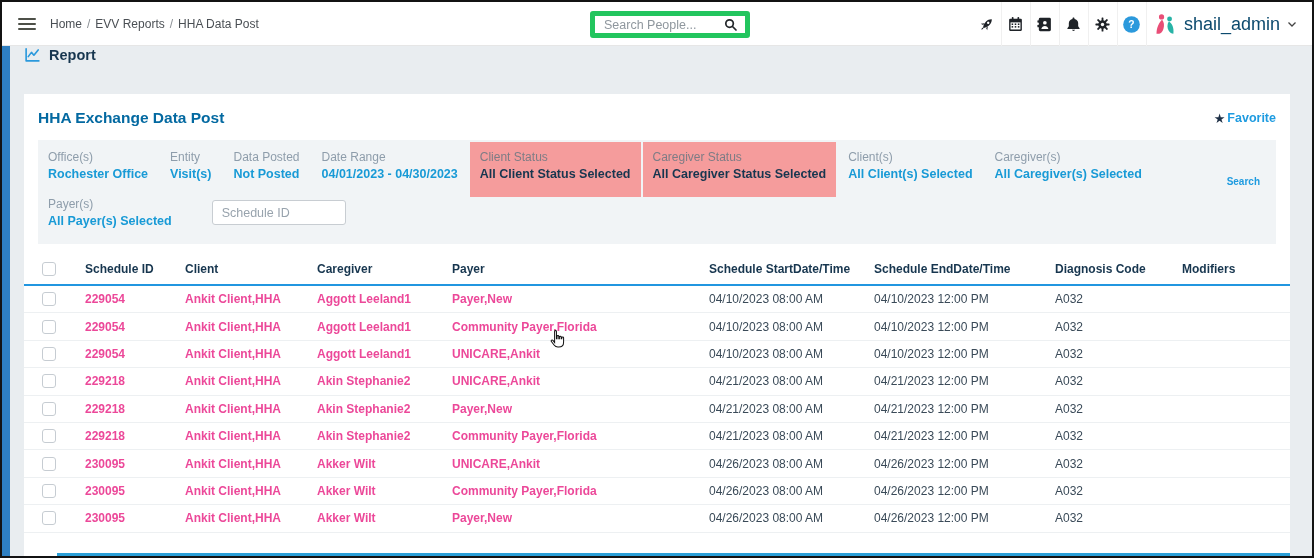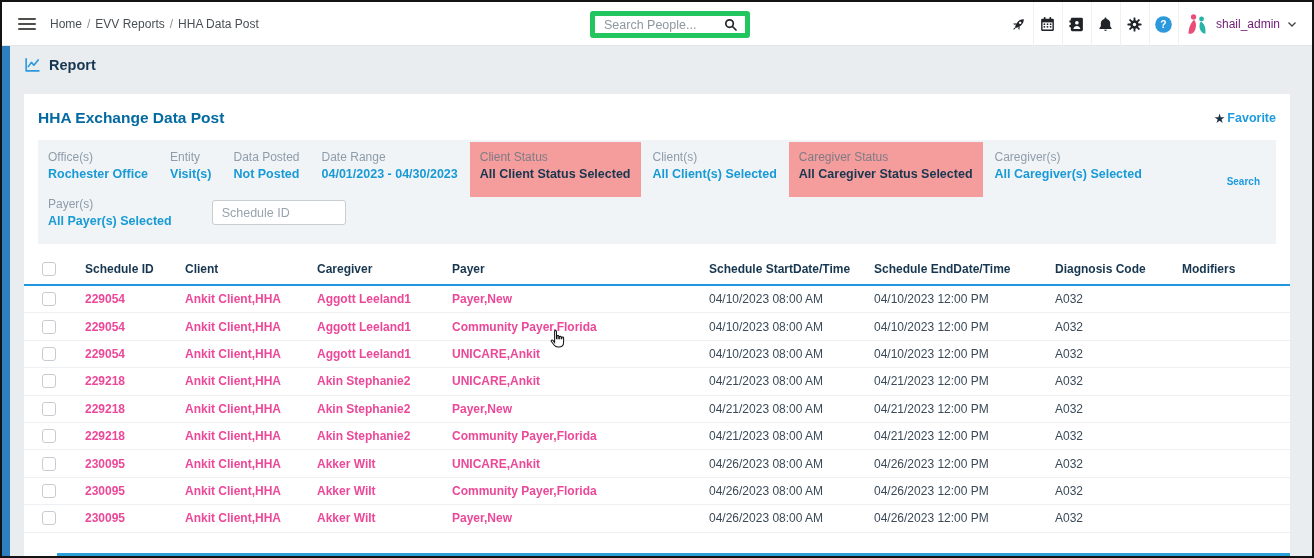--- a/index.html
+++ b/index.html
@@ -34,27 +34,27 @@
   .searchbox input::placeholder { color: #8f979e; }
   .searchbox .mag { margin-right: 7px; display: flex; }
   .topbar-right { position: absolute; right: 10px; top: 0; height: 44px; display: flex; align-items: center; }
   .icon-cell {
     width: 29px; height: 44px; display: flex; align-items: center; justify-content: center;
     border-left: 1px solid #f0f0f0; color: #1f2328; cursor: pointer;
   }
   .icon-cell:first-child { border-left: 0; }
   .logo-cell { width: 36px; display: flex; justify-content: center; border-left: 1px solid #f0f0f0; height: 44px; align-items: center; }
   .user-cell { display: flex; align-items: center; gap: 6px; padding: 0 4px 0 2px; cursor: pointer; }
-  .user-name { font-size: 12px; color: #701a75; }
+  .user-name { font-size: 18px; color: #0c4a6e; }
 
   
   .left-strip { position: absolute; left: 0; top: 44px; bottom: 0; width: 8px; background: #2e7fc2; }
 
   
-  .report-row { position: absolute; top: 54px; left: 22px; display: flex; align-items: center; gap: 8px; }
+  .report-row { position: absolute; top: 44px; left: 22px; display: flex; align-items: center; gap: 8px; }
   .report-title { font-size: 14.5px; font-weight: bold; color: #17364f; }
 
   
   .card { position: absolute; left: 22px; right: 22px; top: 92px; bottom: 0; background: #fff; }
   .card-title-row { display: flex; justify-content: space-between; align-items: center; padding: 15px 14px 0 14px; }
   .card-title { font-size: 15.5px; font-weight: bold; color: #0369a1; }
   .favorite { display: flex; align-items: center; gap: 2px; cursor: pointer; }
   .favorite .star { color: #1d2f45; font-size: 13px; }
   .favorite .fav-label { color: #1e9be0; font-size: 12.5px; font-weight: 600; }
 
@@ -246,27 +246,27 @@
             <div class="f-value">Not Posted</div>
           </div>
           <div class="filter">
             <div class="f-label">Date Range</div>
             <div class="f-value">04/01/2023 - 04/30/2023</div>
           </div>
           <div class="filter hl">
             <div class="f-label">Client Status</div>
             <div class="f-value">All Client Status Selected</div>
           </div>
-          <div class="filter">
-            <div class="f-label">Client(s)</div>
-            <div class="f-value">All Client(s) Selected</div>
-          </div>
           <div class="filter hl">
             <div class="f-label">Caregiver Status</div>
             <div class="f-value">All Caregiver Status Selected</div>
+          </div>
+          <div class="filter">
+            <div class="f-label">Client(s)</div>
+            <div class="f-value">All Client(s) Selected</div>
           </div>
           <div class="filter">
             <div class="f-label">Caregiver(s)</div>
             <div class="f-value">All Caregiver(s) Selected</div>
           </div>
         </div>
       <div class="filter-row2">
           <div class="filter">
             <div class="f-label">Payer(s)</div>
             <div class="f-value">All Payer(s) Selected</div>

